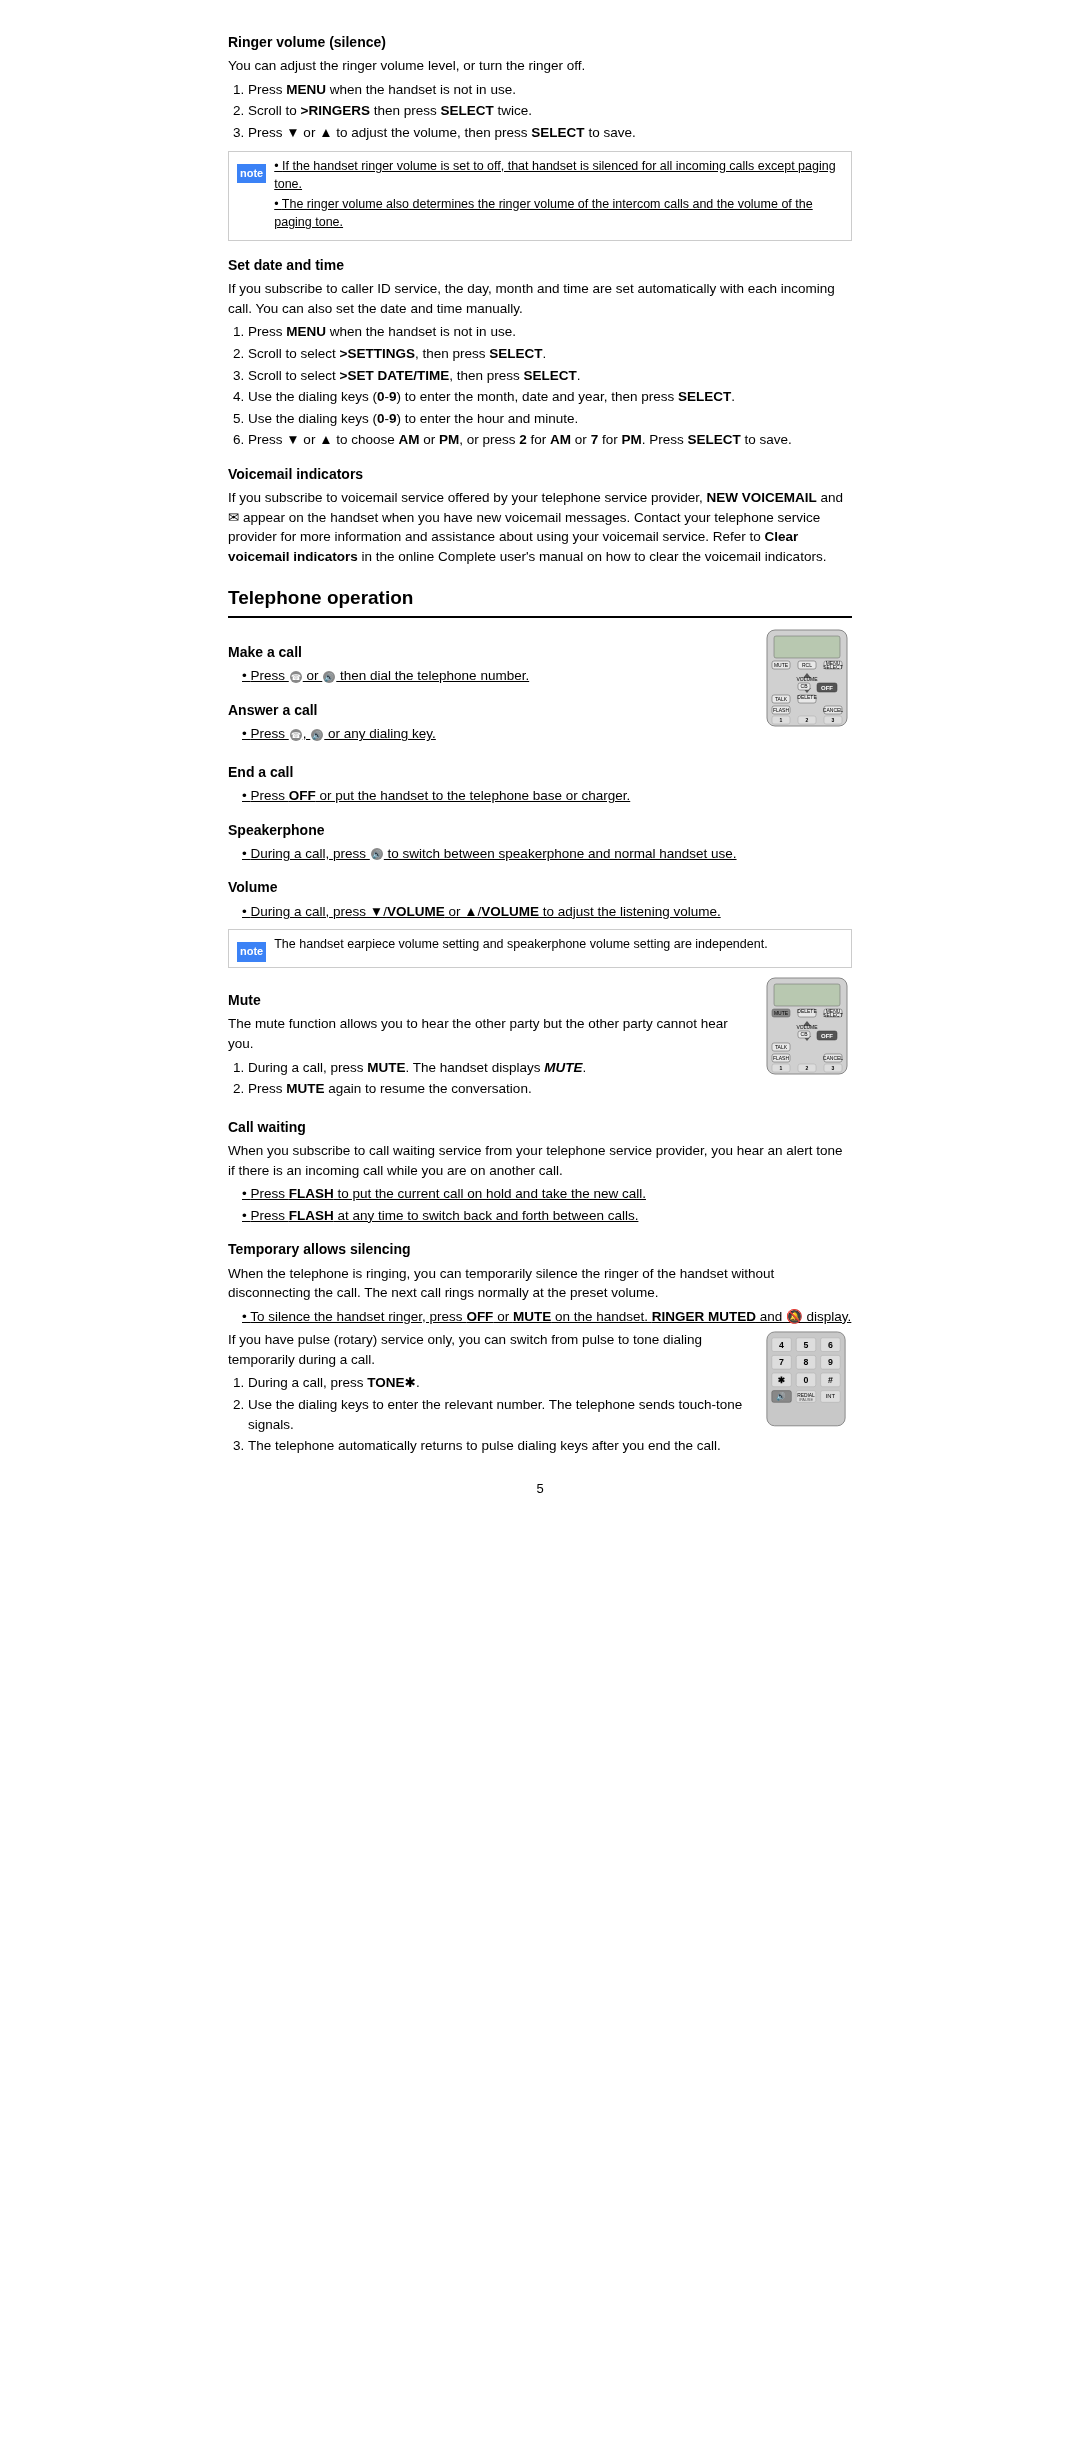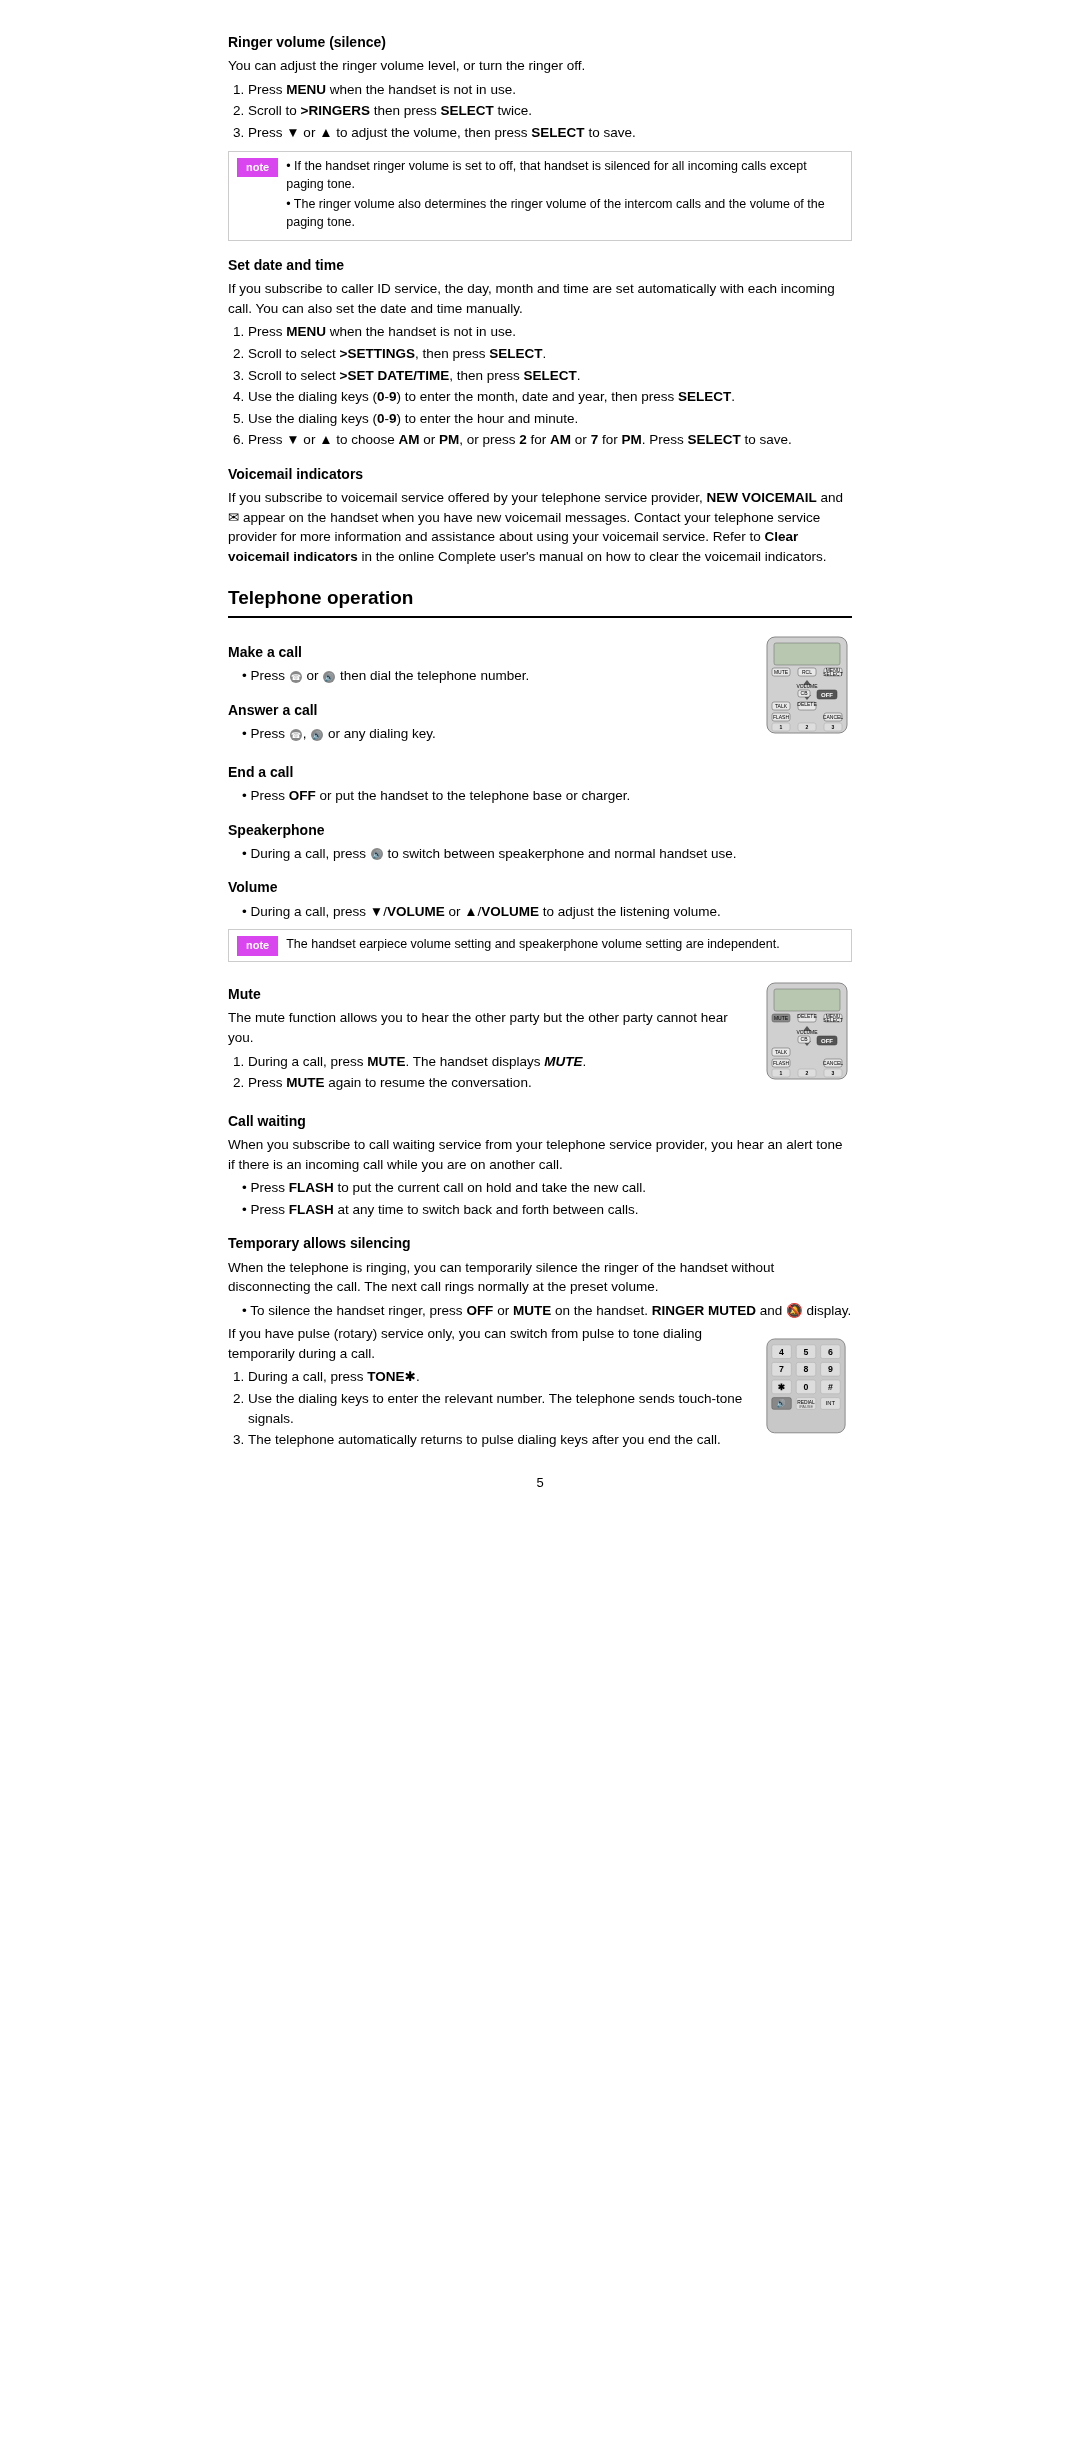--- a/index.html
+++ b/index.html
@@ -23,49 +23,49 @@
     }
     h2.subsection {
       font-size: 14px;
       font-weight: bold;
       margin-top: 14px;
       margin-bottom: 4px;
     }
     p { margin-bottom: 4px; }
     ol { margin-left: 20px; margin-bottom: 4px; }
     ol li { margin-bottom: 2px; }
-    ul { margin-left: 14px; margin-bottom: 4px; list-style: none; }
+    ul { margin-left: 14px; margin-bottom: 4px; list-style: none; text-decoration: underline; }
     ul li::before { content: "• "; }
     ul li { margin-bottom: 2px; }
     .note-box {
       display: flex;
       align-items: flex-start;
       border: 1px solid #ccc;
       margin: 8px 0;
       padding: 5px 8px;
       font-size: 12.5px;
     }
     .note-label {
-      background: #d946ef;
+      background: #3b82f6;
       color: #fff;
       font-size: 11px;
       font-weight: bold;
-      padding: 2px 9px;
+      padding: 2px 3px;
       margin-right: 8px;
       white-space: nowrap;
       height: fit-content;
-      margin-top: 1px;
+      margin-top: 7px;
     }
     .note-content { flex: 1; }
     .note-content ul { margin-left: 0; }
     .note-content ul li::before { content: "• "; }
     b, strong { font-weight: bold; }
     .row-with-image {
       display: flex;
-      align-items: center;
+      align-items: flex-start;
       gap: 10px;
     }
     .row-with-image .text-part { flex: 1; }
     .handset-img {
       width: 90px;
       flex-shrink: 0;
     }
     .handset-svg {
       width: 90px;
     }

